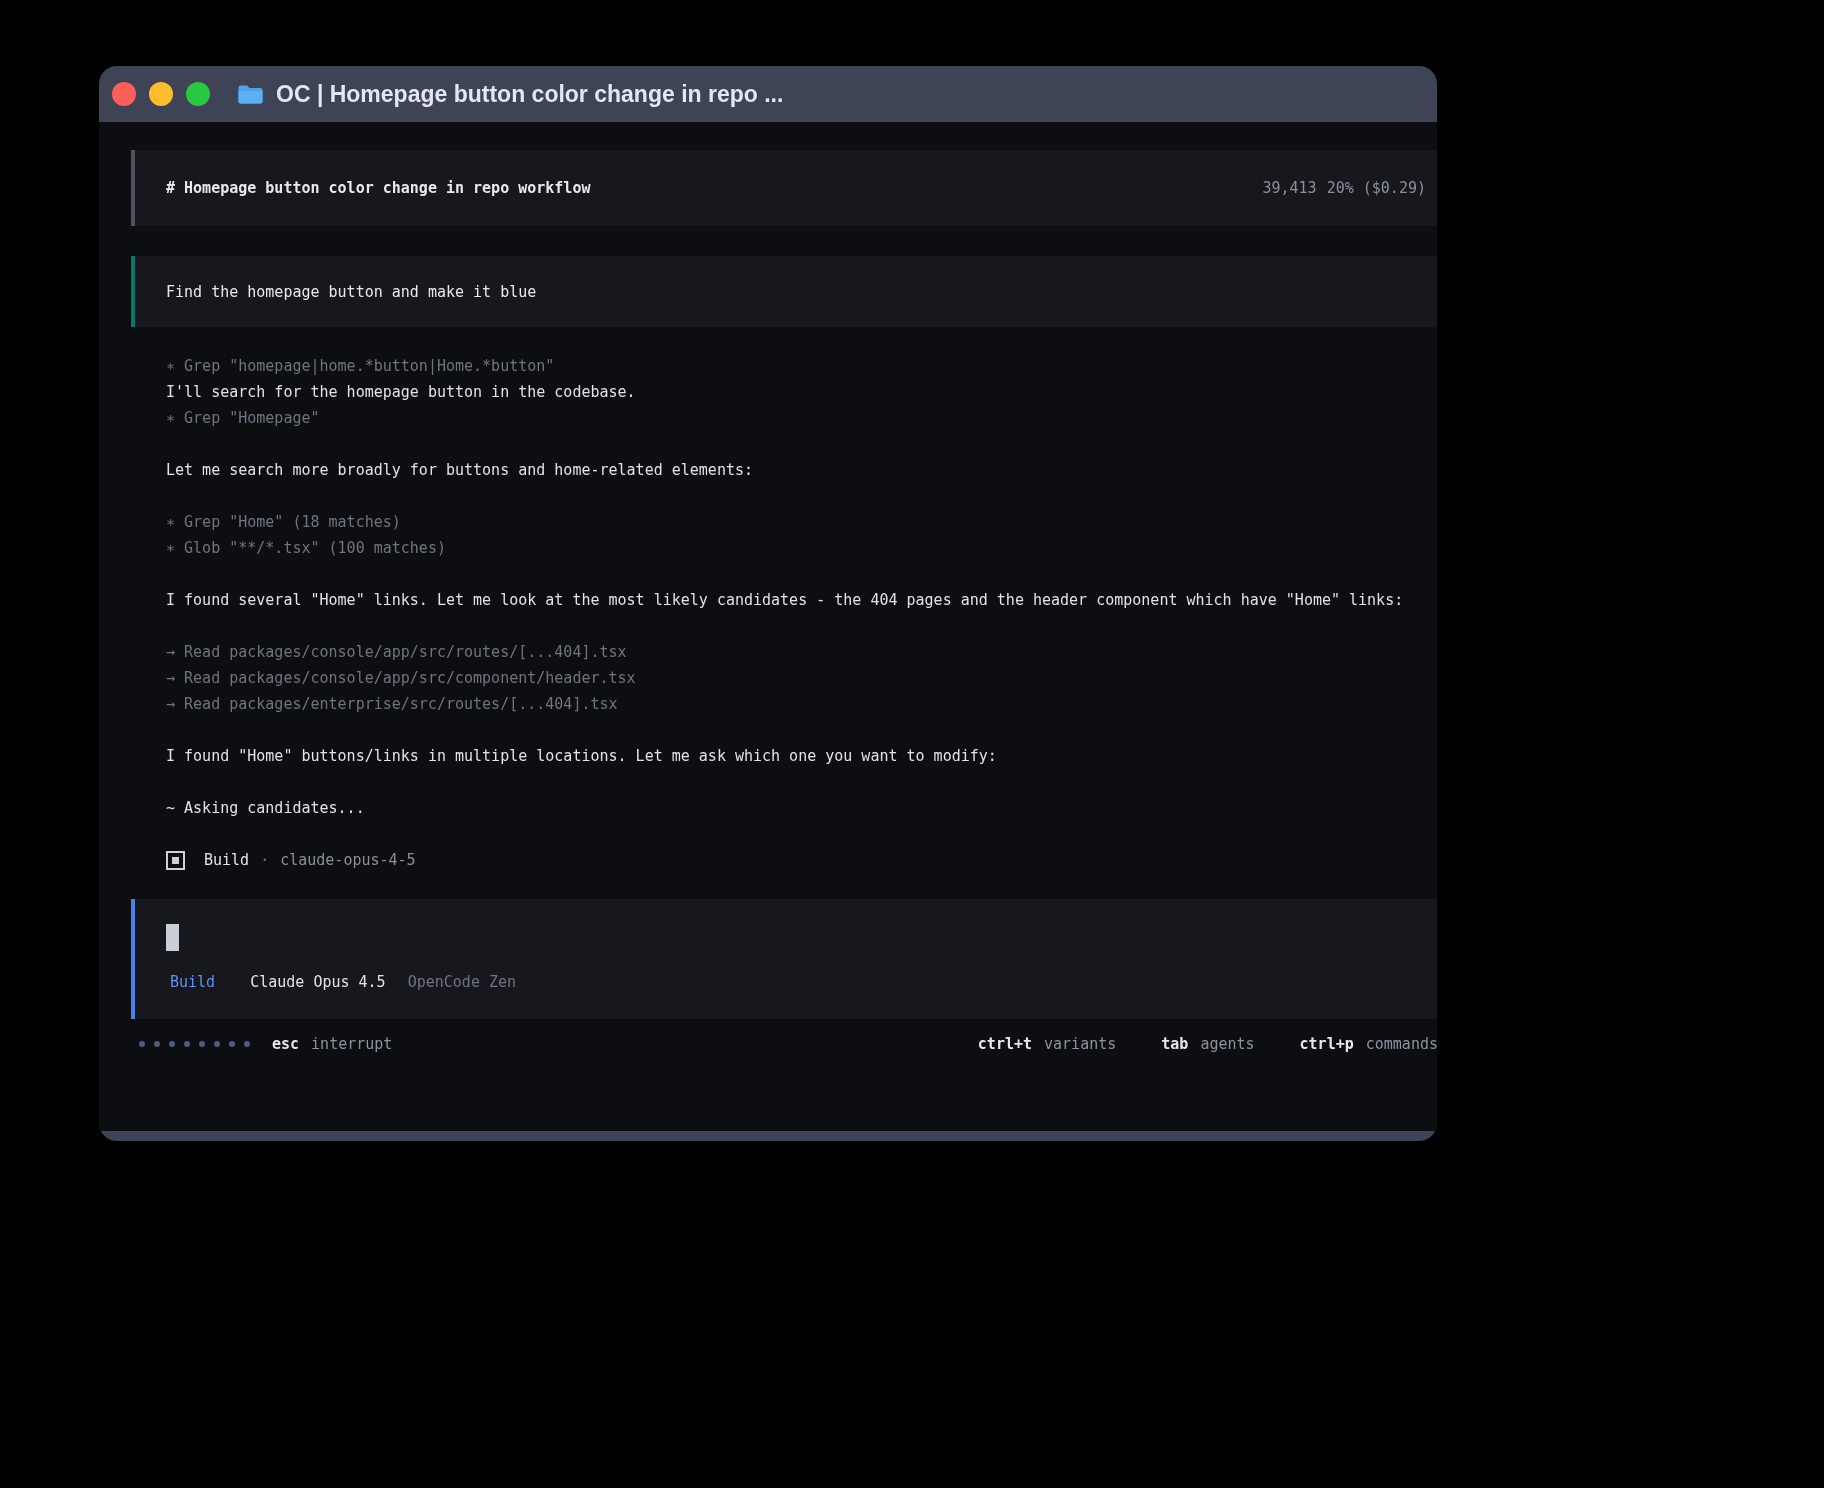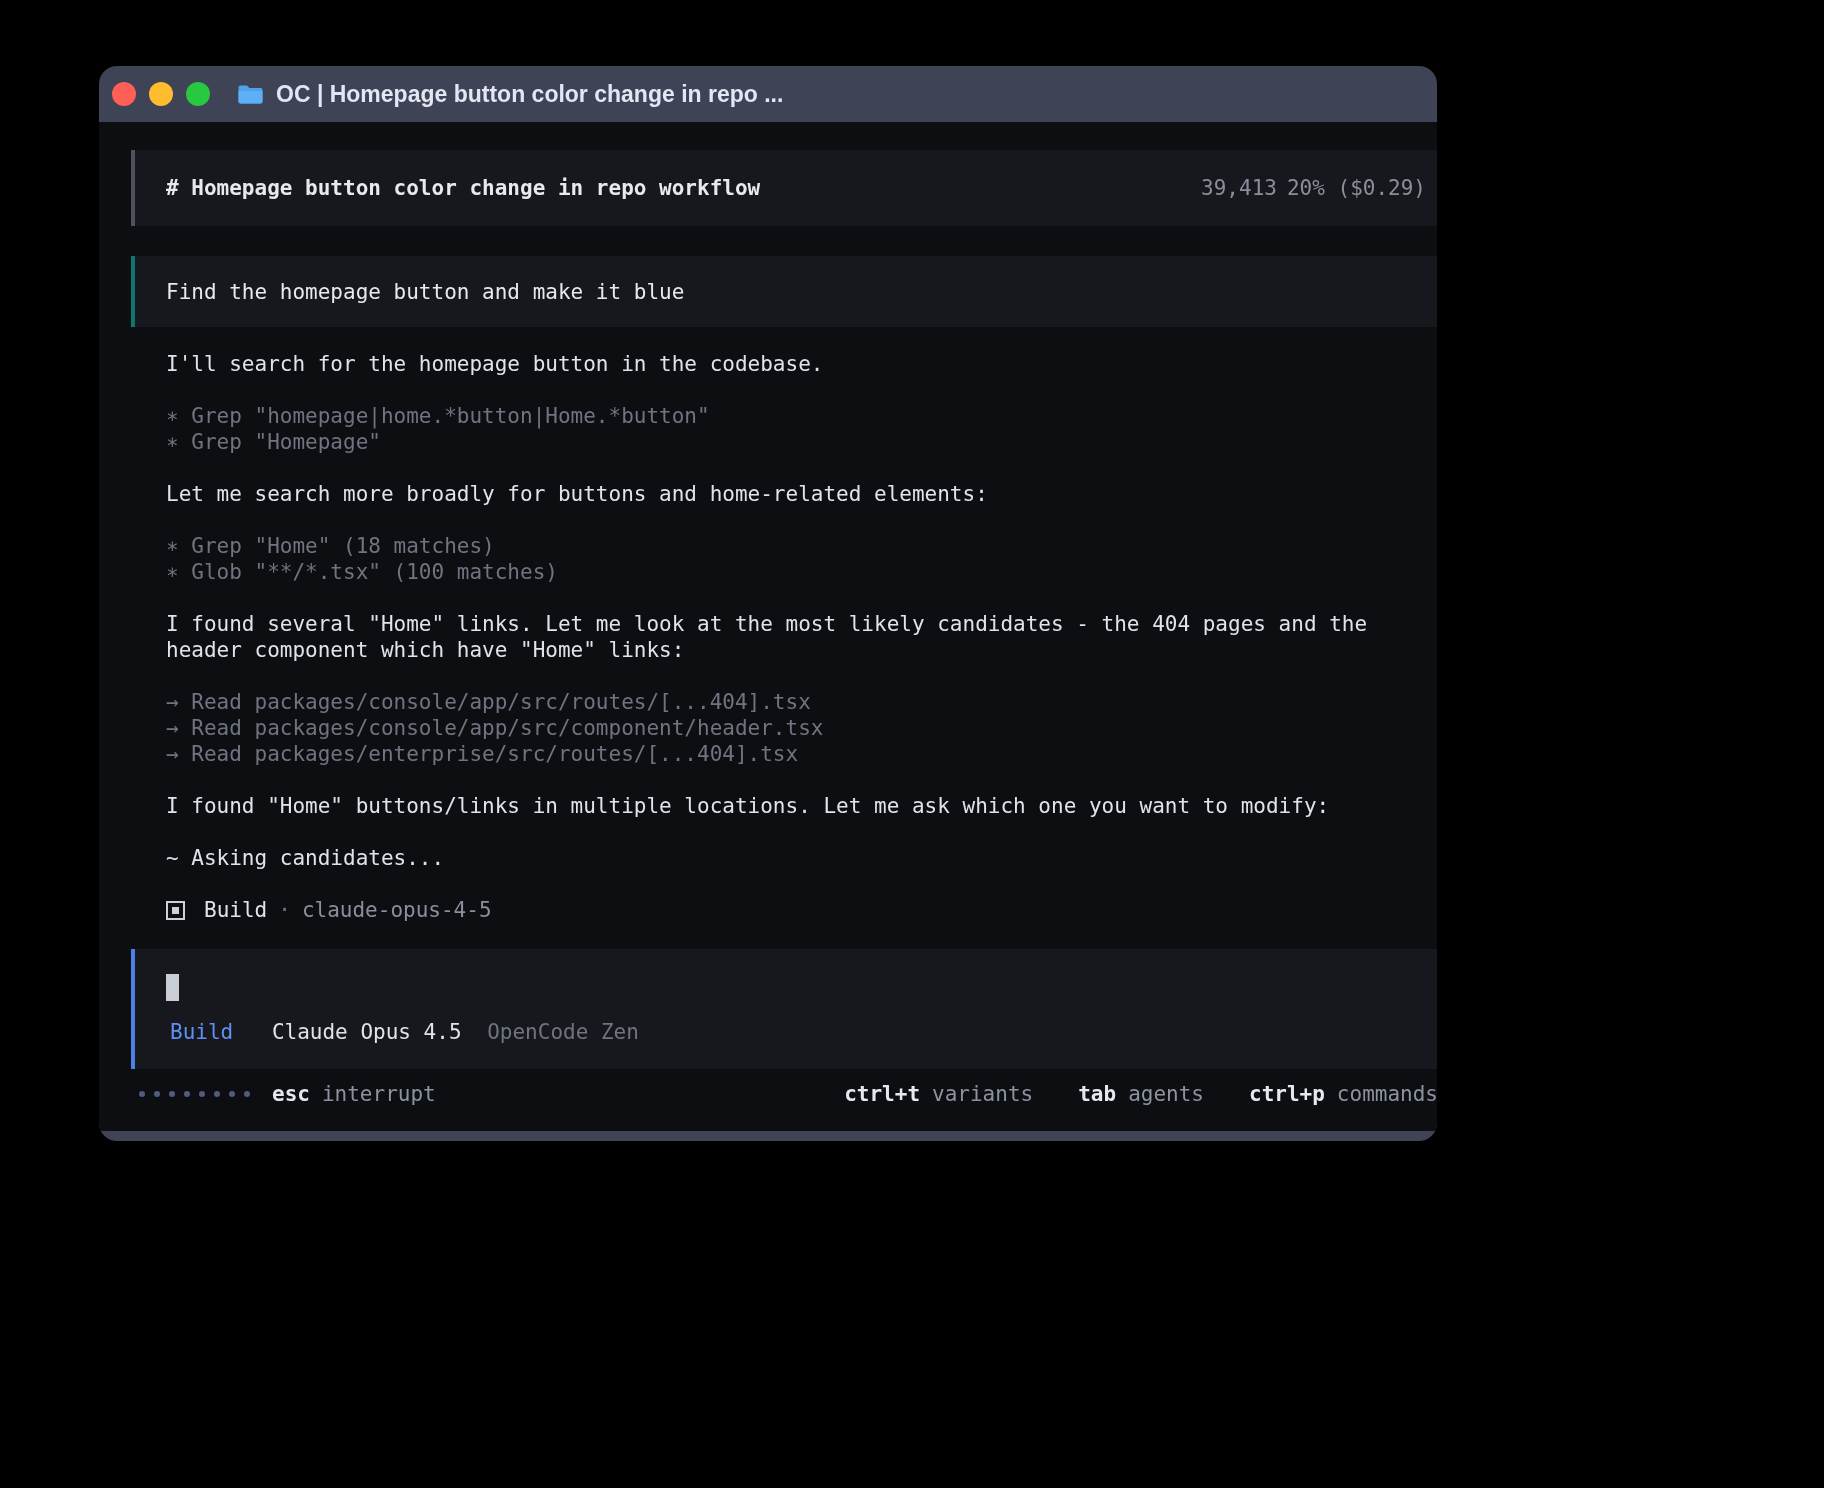--- a/index.html
+++ b/index.html
@@ -38,21 +38,21 @@
   }
 
   
   .terminal {
     flex: 1 1 auto;
     background: #0d0e12;
     margin-bottom: 10px;
     padding: 28px 0 0 32px;
     overflow: hidden;
   }
-  .content { width: 1307px; font-size: 21px; }
+  .content { width: 1307px; font-size: 15px; }
 
   
   .header {
     height: 76px; width: 1307px;
     background: #17181d;
     border-left: 4px solid #4d525e;
     display: flex; align-items: center; justify-content: space-between;
     padding: 0 12px 0 31px;
   }
   .header-title { font-weight: bold; color: #e7e9ee; white-space: nowrap; }
@@ -153,22 +153,22 @@
           <span>39,413</span>
           <span>20% ($0.29)</span>
         </span>
       </div>
 
       <div class="usermsg">
         <span>Find the homepage button and make it blue</span>
       </div>
 
       <div class="transcript">
+        <div class="line tool gap">∗ Grep "homepage|home.*button|Home.*button"</div>
         <div class="line text">I'll search for the homepage button in the codebase.</div>
-        <div class="line tool gap">∗ Grep "homepage|home.*button|Home.*button"</div>
         <div class="line tool">∗ Grep "Homepage"</div>
         <div class="line text gap">Let me search more broadly for buttons and home-related elements:</div>
         <div class="line tool gap">∗ Grep "Home" (18 matches)</div>
         <div class="line tool">∗ Glob "**/*.tsx" (100 matches)</div>
         <div class="line text gap">I found several "Home" links. Let me look at the most likely candidates - the 404 pages and the header component which have "Home" links:</div>
         <div class="line tool gap">→ Read packages/console/app/src/routes/[...404].tsx</div>
         <div class="line tool">→ Read packages/console/app/src/component/header.tsx</div>
         <div class="line tool">→ Read packages/enterprise/src/routes/[...404].tsx</div>
         <div class="line text gap">I found "Home" buttons/links in multiple locations. Let me ask which one you want to modify:</div>
         <div class="line text gap">~ Asking candidates...</div>

